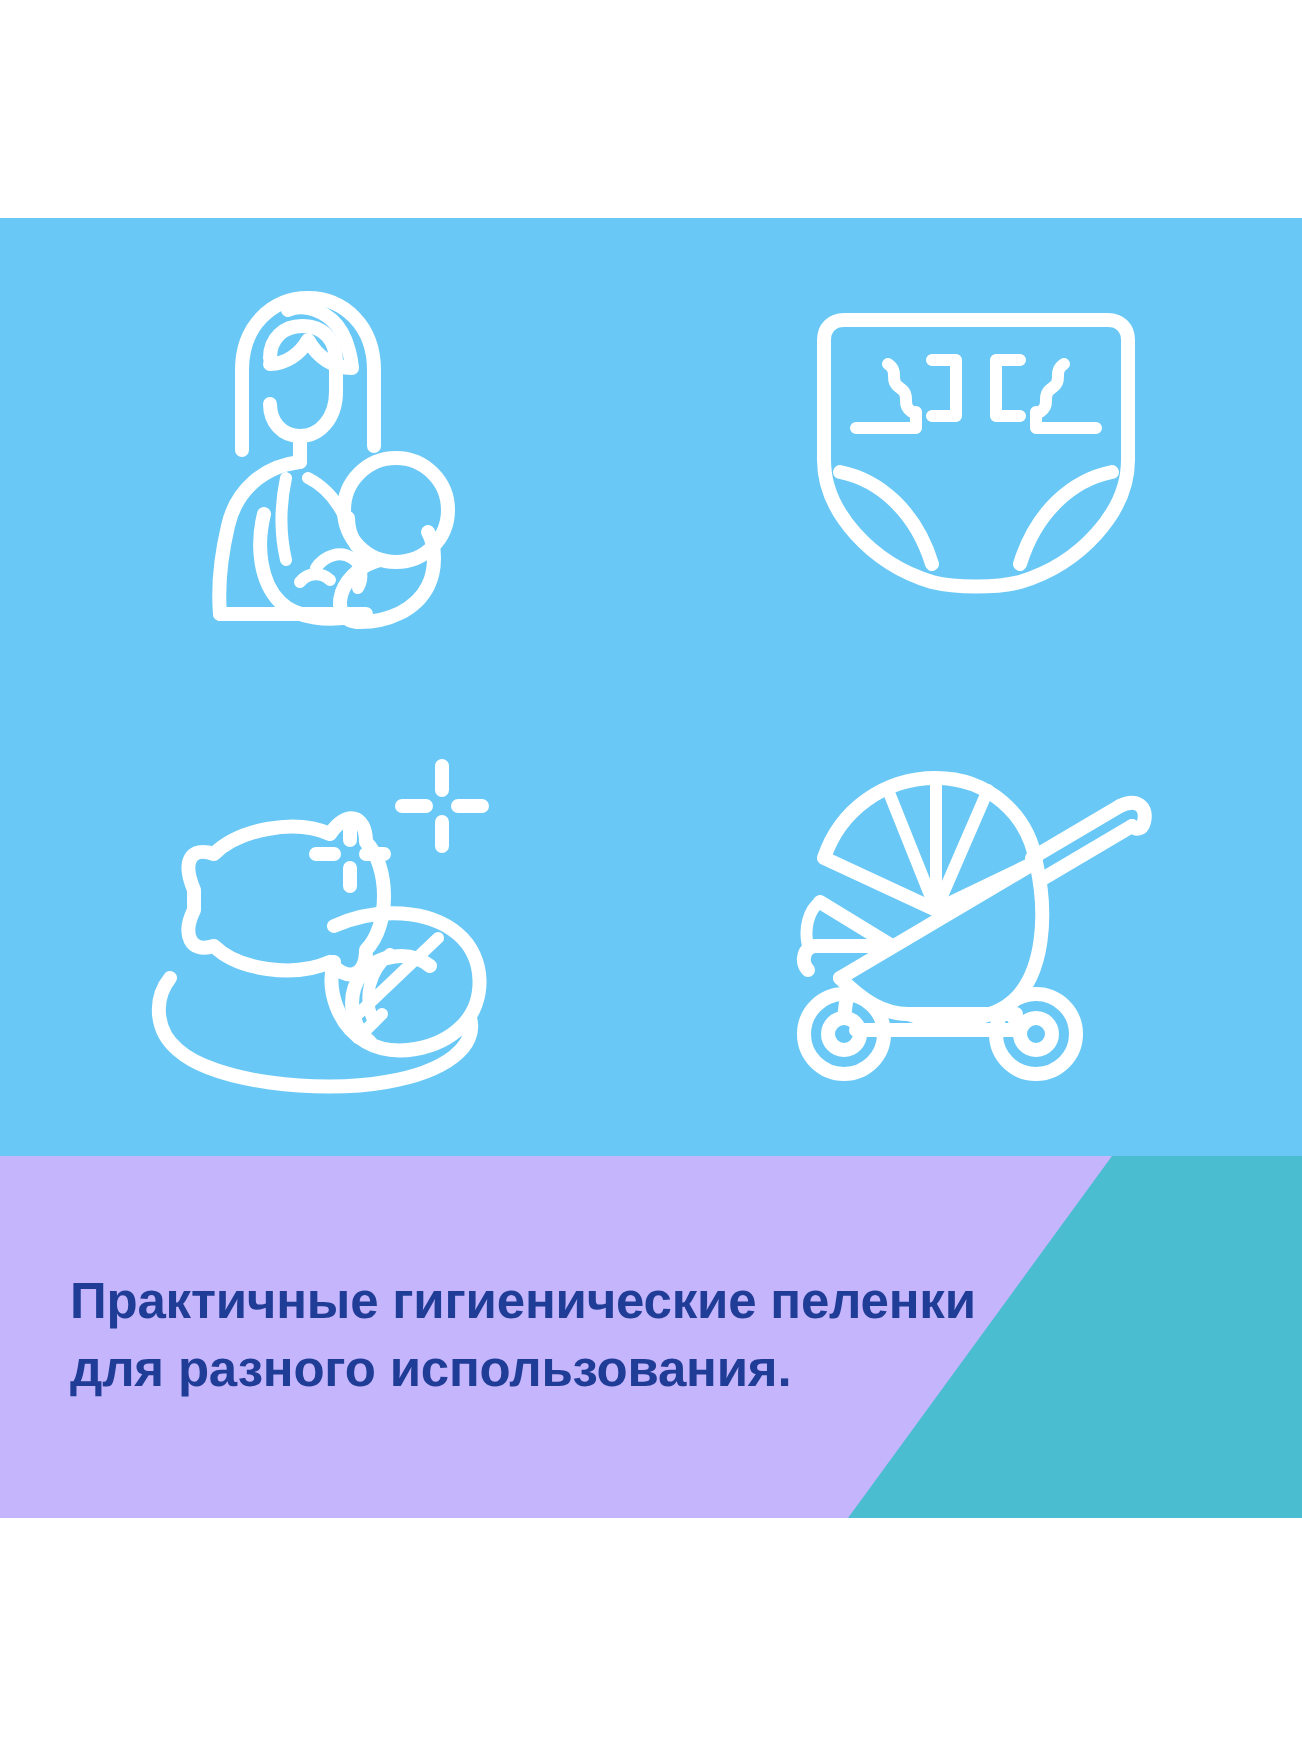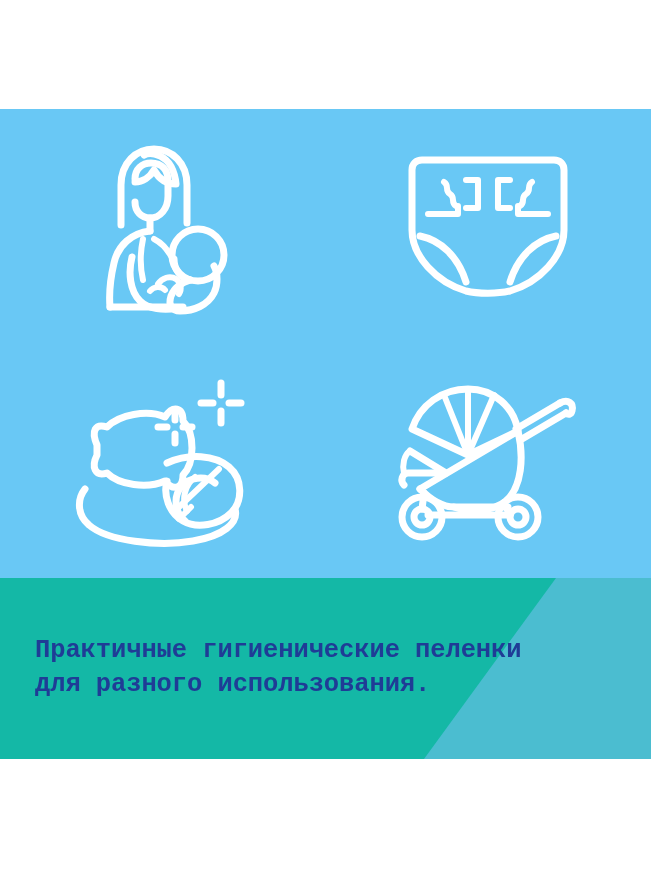--- a/index.html
+++ b/index.html
@@ -232,21 +232,21 @@
           <circle class="ln" cx="24" cy="136" r="8"></circle>
 
           <circle class="ln" cx="120" cy="136" r="20"></circle>
           <circle class="ln" cx="120" cy="136" r="8"></circle>
         </svg>
       </div>
 
     </div>
   </div>
 
-  <div class="banner" style="background: #14b8a6; font-family: Liberation Mono, monospace;">
+  <div class="banner" style="background: #c4b5fd;">
     <svg class="banner-wedge" viewBox="0 0 651 181" preserveAspectRatio="none">
       <polygon points="556,0 651,0 651,181 424,181" fill="#4bbdd0"></polygon>
     </svg>
     <p class="banner-text" style="color: rgb(31, 60, 150);">Практичные гигиенические пеленки
 для разного использования.</p>
   </div>
 
 </div>
 
 </body></html>

